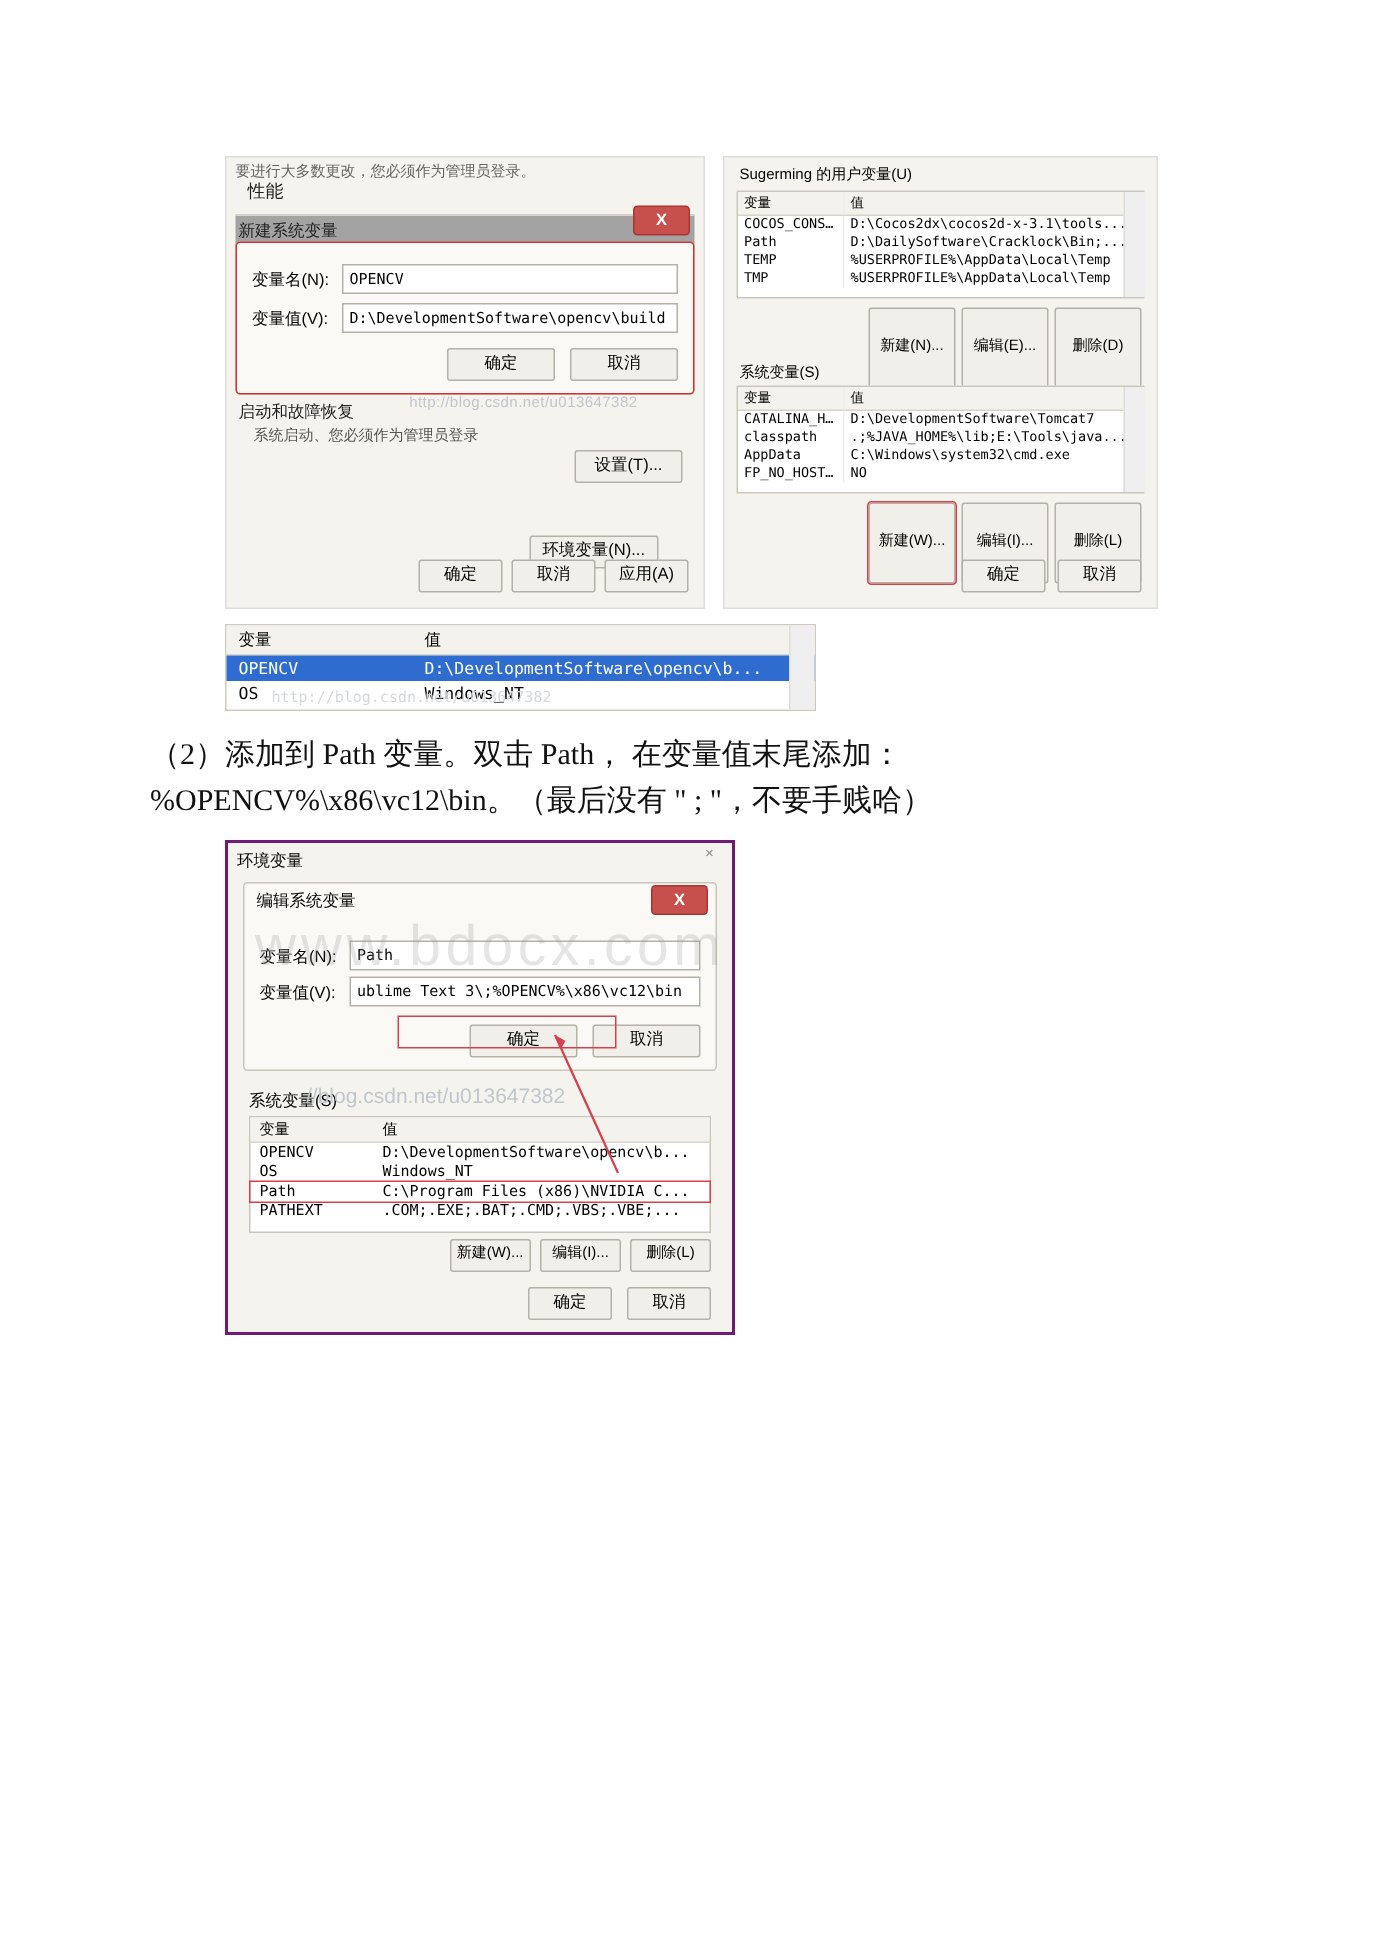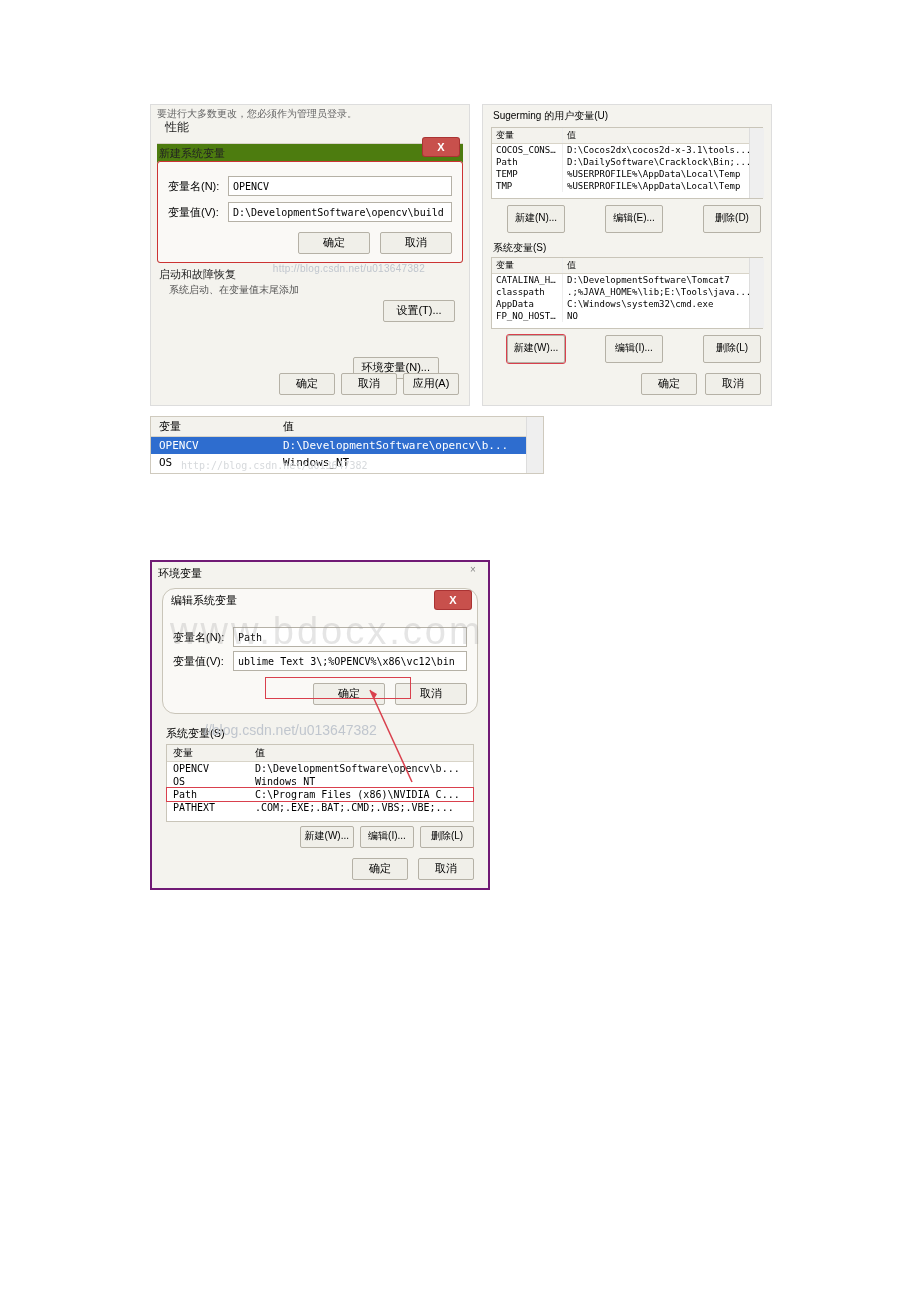--- a/index.html
+++ b/index.html
@@ -36,21 +36,21 @@
   .tinytext { font-family: "SimSun", monospace; font-size: 10px; color: #333; }
   .tinylabel{ font-family: "SimSun", monospace; font-size: 11px; color: #222; }
 
   
   .s1-top-note {
     position: absolute; top: 2px; left: 6px; font-size: 10px; color: #666;
   }
   .s1-perf { position: absolute; top: 14px; left: 14px; font-size: 12px; }
   .s1-newvar-title {
     position: absolute; top: 38px; left: 6px; right: 6px; height: 20px;
-    line-height: 20px; font-size: 11px; background: #4d7c0f;
+    line-height: 20px; font-size: 11px; background: #a3a3a3;
     border-top: 1px solid #d8d4c9;
     padding-left: 2px;
   }
   .close-x {
     position: absolute; top: 33px; right: 10px; width: 36px; height: 18px;
     background: #c8504c; border-radius: 2px; color: #fff; text-align: center;
     line-height: 18px; font-size: 11px; font-weight: bold;
     box-shadow: 0 0 0 1px #a33;
   }
   .s1-newvar-box {
@@ -105,21 +105,21 @@
   .r-list .hdr span:first-child, .r-list .row span:first-child {
     width: 62px; border-right: 1px solid #eee;
   }
   .r-list .hdr span:last-child, .r-list .row span:last-child { flex: 1; }
   .r-list .row { display: flex; }
   .r-scroll {
     position: absolute; top: 0; right: -2px; width: 14px; bottom: 0;
     background: #efefef; border-left: 1px solid #ddd;
   }
   .r-btns { position: absolute; right: 10px; display: flex; gap: 4px; }
-  .r-btns .winbtn { min-width: 48px; padding: 3px 4px; font-size: 10px; margin-left: 36px; }
+  .r-btns .winbtn { min-width: 48px; padding: 16px 4px; font-size: 10px; }
   .r-highlight-new { outline: 1px solid #d9404d; }
   .r-bottom { position: absolute; bottom: 10px; right: 10px; display: flex; gap: 8px; }
   .watermark-r { position: absolute; top: 156px; left: 40px; font-size: 10px; color: #c0c6ce;}
 
   
   .shot-strip {
     position: absolute; top: 416px; left: 150px;
     width: 392px; height: 56px;
     border: 1px solid #cfcabe; background: #fff;
     font-family: "Consolas", monospace; font-size: 11px;
@@ -154,21 +154,21 @@
   .shot2 .title {
     position: absolute; top: 4px; left: 6px; font-size: 11px;
   }
   .shot2 .close-spot {
     position: absolute; top: 2px; right: 6px; width: 18px; height: 14px;
     font-size: 10px; color: #888; text-align: center;
   }
   .shot2-editbox {
     position: absolute; top: 26px; left: 10px; right: 10px;
     height: 124px; border: 1px solid #c9c5b9; background: #faf9f6;
-    border-radius: 13px;
+    border-radius: 3px;
   }
   .shot2-editbox .etitle {
     position: absolute; top: 4px; left: 8px; font-size: 11px;
   }
   .shot2-editbox .close-x {
     top: 2px; right: 6px;
   }
   .shot2-editbox .f1 { top: 38px; }
   .shot2-editbox .f2 { top: 62px; }
   .shot2-editbox .btns { position: absolute; bottom: 8px; right: 10px; display: flex; gap: 10px; }
@@ -229,21 +229,21 @@
           <input type="text" value="D:\DevelopmentSoftware\opencv\build" style="">
         </div>
         <div class="s1-btnrow" style="bottom:8px;">
           <div class="winbtn">确定</div>
           <div class="winbtn">取消</div>
         </div>
       </div>
       <div class="s1-red-frame"></div>
 
       <div class="s1-startup tinylabel">启动和故障恢复</div>
-      <div class="s1-startup-sub tinytext">系统启动、在变量值末尾添加</div>
+      <div class="s1-startup-sub tinytext">系统启动、您必须作为管理员登录</div>
 
       <div class="watermark1">http://blog.csdn.net/u013647382</div>
 
       <div class="s1-settings-btn">
         <div class="winbtn">设置(T)...</div>
       </div>
       <div class="s1-env-btn">
         <div class="winbtn">环境变量(N)...</div>
       </div>
       <div class="s1-bottom-btns">
@@ -333,20 +333,21 @@
         <span>D:\DevelopmentSoftware\opencv\b...</span>
     </div>
     <div class="row">
       <span>OS</span>
         <span>Windows_NT</span>
     </div>
     <div class="strip-scroll"></div>
     <div class="strip-wm">http://blog.csdn.net/u013647382</div>
   </div>
 
+  <div class="article-p" style="top:488px;">（2）添加到 Path 变量。双击 Path， 在变量值末尾添加：%OPENCV%\x86\vc12\bin。（最后没有 " ; "，不要手贱哈）</div>
 
   <div class="shot2">
     <div class="title">环境变量</div>
     <div class="close-spot">×</div>
 
     <div class="shot2-editbox">
       <div class="etitle">编辑系统变量</div>
       <div class="close-x">X</div>
       <div class="field-row f1" style="left:10px; right:10px;">
         <label>变量名(N):</label>

